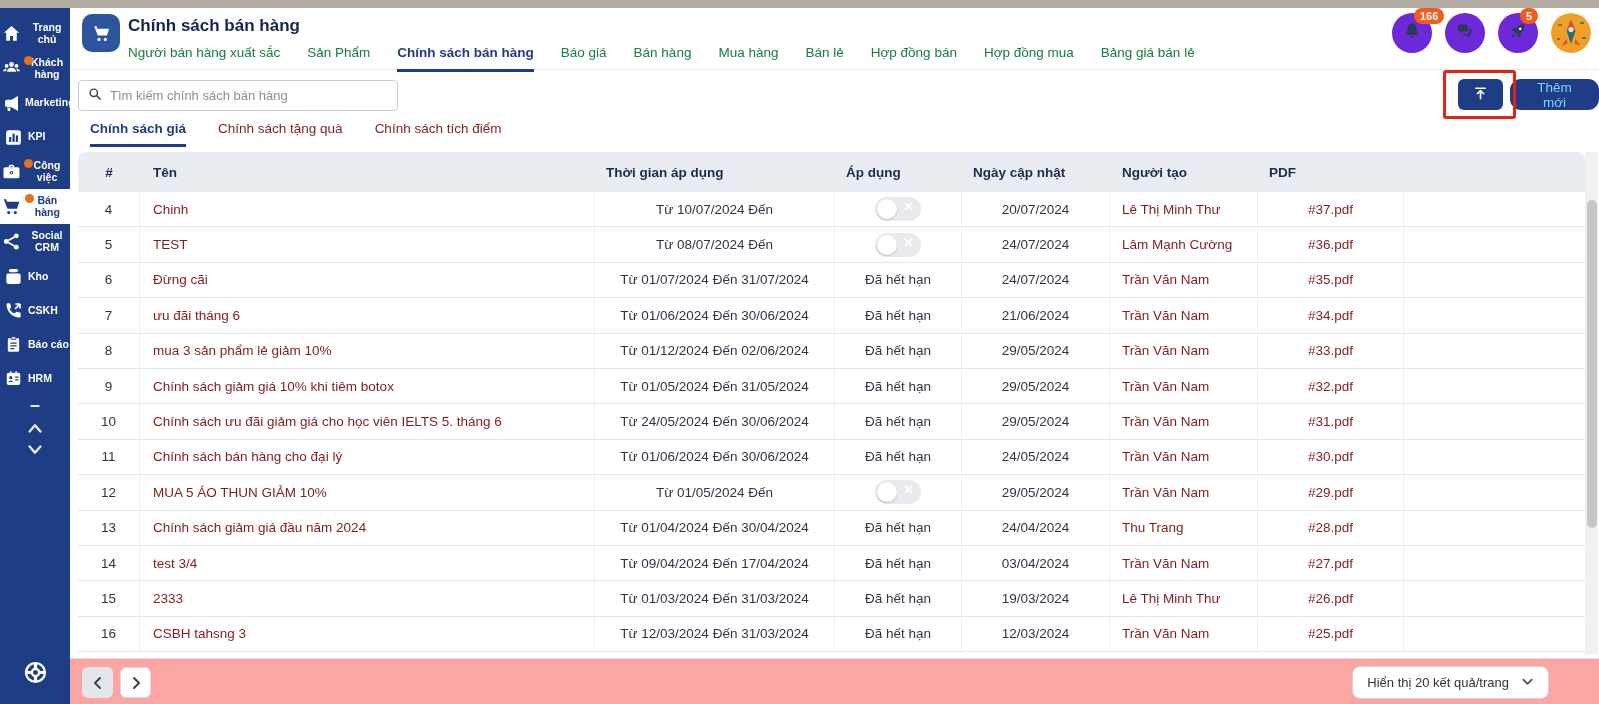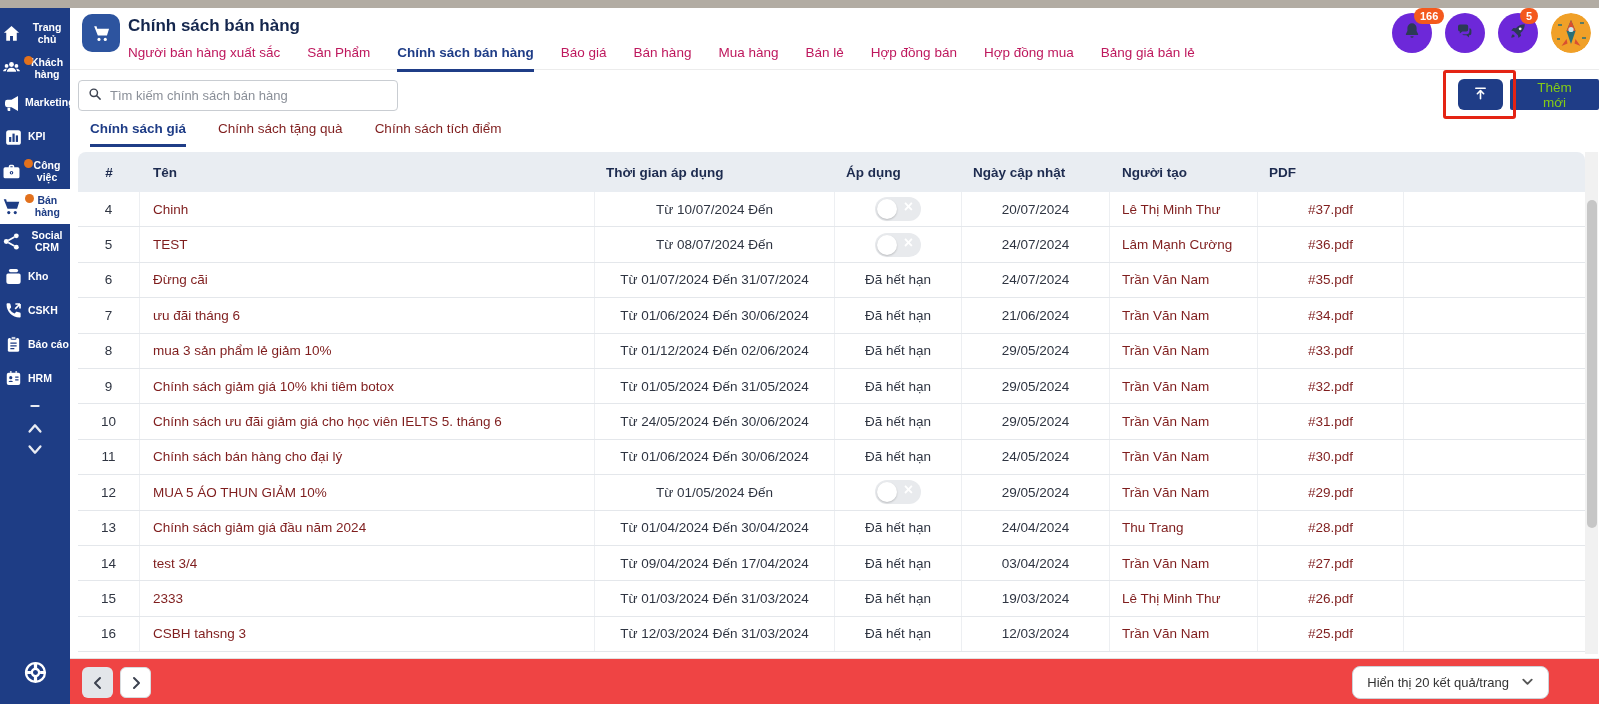--- a/index.html
+++ b/index.html
@@ -25,21 +25,21 @@
   
   .main { position:absolute; left:70px; top:8px; width:1529px; height:696px; background:#fff; }
 
   
   .header { position:absolute; left:0; top:0; width:100%; height:62px; border-bottom:1px solid #ececec; }
   .app-icon { position:absolute; left:12px; top:6px; width:38px; height:38px; border-radius:10px;
     background:#2d549f; color:#fff; display:flex; align-items:center; justify-content:center; }
   .app-icon svg { width:21px; height:21px; }
   .page-title { position:absolute; left:58px; top:8px; font-size:17px; font-weight:bold; color:#14264d; }
   .tabs { position:absolute; left:58px; top:37px; display:flex; gap:27px; }
-  .tab { font-size:13.5px; color:#be185d; padding-bottom:9px; cursor:pointer; white-space:nowrap; }
+  .tab { font-size:13.5px; color:#15803d; padding-bottom:9px; cursor:pointer; white-space:nowrap; }
   .tab.active { color:#1f3d87; font-weight:bold; border-bottom:3px solid #1f3d87; }
   .hdr-icons { position:absolute; right:8px; top:5px; display:flex; gap:13px; align-items:center; }
   .circle-btn { position:relative; width:40px; height:40px; border-radius:50%; background:#6d28d9;
     color:#2b3a55; display:flex; align-items:center; justify-content:center; cursor:pointer; }
   .circle-btn svg { width:20px; height:20px; }
   .badge { position:absolute; top:-5px; left:22px; background:#f4591d; color:#fff; font-size:11px;
     font-weight:bold; border-radius:9px; padding:1.5px 6px; line-height:1.2; white-space:nowrap; }
   .avatar { width:40px; height:40px; border-radius:50%; overflow:hidden; cursor:pointer; }
   .avatar svg { width:40px; height:40px; display:block; }
 
@@ -47,21 +47,21 @@
   .search-box { position:absolute; left:8px; top:72px; width:320px; height:31px; border:1px solid #c9cdd2;
     border-radius:4px; display:flex; align-items:center; padding:0 8px; gap:7px; color:#3c4250; background:#fff; }
   .search-box svg { width:16px; height:16px; flex:none; }
   .search-box input { border:none; outline:none; font-size:13px; width:100%;
     font-family:"Liberation Sans","DejaVu Sans",sans-serif; color:#333; }
   .search-box input::placeholder { color:#8a8f98; }
   .btn-upload { position:absolute; left:1388px; top:71px; width:45px; height:31px; background:#1f3d87;
     border:none; border-radius:6px; color:#fff; display:flex; align-items:center; justify-content:center; cursor:pointer; }
   .btn-upload svg { width:17px; height:17px; }
   .btn-add { position:absolute; left:1440px; top:71px; height:31px; padding:0 15px; background:#1f3d87;
-    border:none; border-radius:2px; color:#84cc16; font-size:13.5px; cursor:pointer;
+    border:none; border-radius:11px; color:#7dd3fc; font-size:13.5px; cursor:pointer;
     font-family:"Liberation Sans","DejaVu Sans",sans-serif; }
   .annotation { position:absolute; left:1373px; top:62px; width:73px; height:49px;
     border:3px solid #e42313; border-radius:3px; pointer-events:none; z-index:50; }
 
   
   .subtabs { position:absolute; left:20px; top:113px; display:flex; gap:32px; }
   .subtab { font-size:13.5px; color:#7f1d1d; padding-bottom:8px; cursor:pointer; }
   .subtab.active { color:#1f3d87; font-weight:bold; border-bottom:3px solid #1f3d87; }
 
   
@@ -86,21 +86,21 @@
   .toggle::before { content:""; position:absolute; left:2px; top:2px; width:20px; height:20px;
     border-radius:50%; background:#fff; box-shadow:0 1px 2px rgba(0,0,0,.2); }
   .toggle::after { content:"\00d7"; position:absolute; right:8px; top:1px; color:#fff;
     font-size:16px; font-weight:bold; }
 
   
   .vscroll { position:absolute; left:1515px; top:144px; width:13px; height:502px; background:#f1f1f1; }
   .vthumb { position:absolute; left:1.5px; top:48px; width:10px; height:328px; background:#c6c6c6; border-radius:5px; }
 
   
-  .pagebar { position:absolute; left:0; top:650px; width:100%; height:46px; background:#ef4444; border-top:1px solid #e2e2e2; }
+  .pagebar { position:absolute; left:0; top:650px; width:100%; height:46px; background:#fca5a5; border-top:1px solid #e2e2e2; }
   .pg-btn { position:absolute; top:8px; width:31px; height:31px; border-radius:6px; display:flex;
     align-items:center; justify-content:center; color:#3c4250; cursor:pointer; background:#fff; border:1px solid #d8dbde; }
   .pg-btn svg { width:14px; height:14px; }
   .pg-prev { left:12px; background:#e3e6ea; border:none; }
   .pg-next { left:50px; }
   .page-size { position:absolute; right:50px; top:7px; height:33px; border:1px solid #cdd2d8; border-radius:8px;
     display:flex; align-items:center; gap:12px; padding:0 14px; font-size:13px; color:#333; cursor:pointer; background:#fff; }
   .page-size svg { width:13px; height:13px; color:#555; }
 </style>
 </head>

